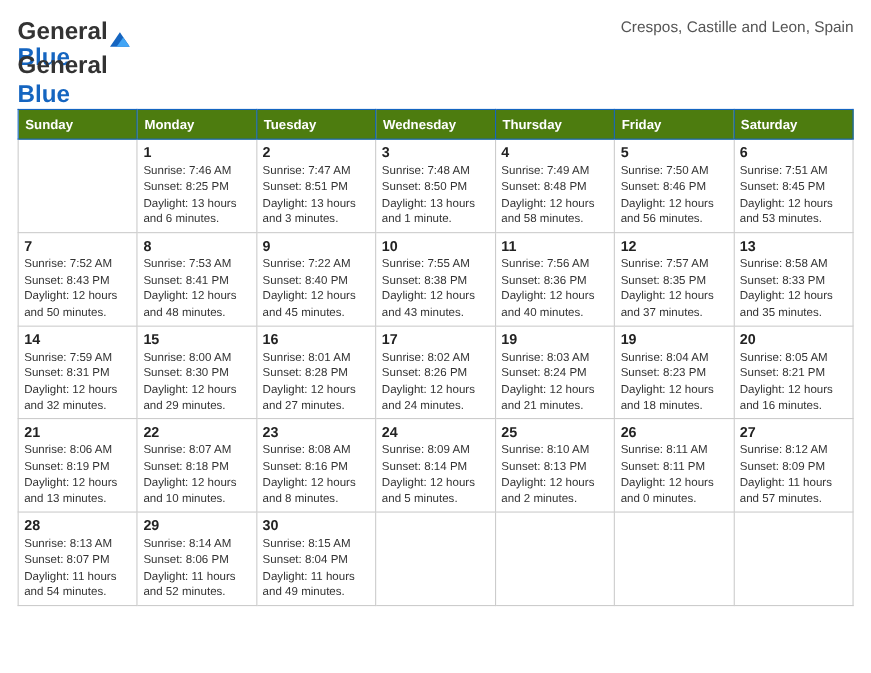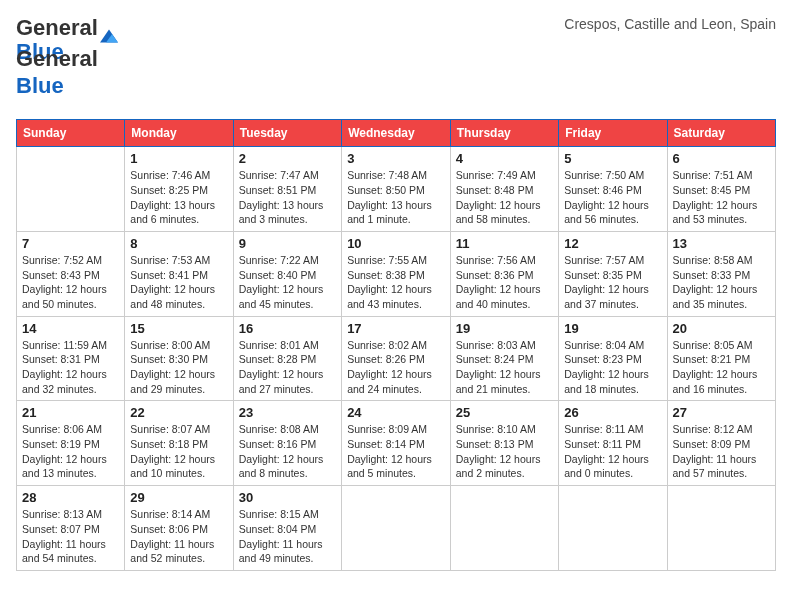--- a/index.html
+++ b/index.html
@@ -7,21 +7,21 @@
       font-family: Arial, sans-serif;
       background: #fff;
       width: 792px;
       min-height: 612px;
       padding: 16px;
     }
     .header {
       display: flex;
       justify-content: space-between;
       align-items: flex-start;
-      margin-bottom: 20px;
+      margin-bottom: 0;
     }
     .logo {
       display: flex;
       flex-direction: column;
       align-items: flex-start;
     }
     .logo-text {
       font-size: 22px;
       font-weight: bold;
       color: #333;
@@ -45,21 +45,21 @@
     .subtitle {
       font-size: 14px;
       color: #555;
     }
     .calendar {
       width: 100%;
       border-collapse: collapse;
       font-size: 11px;
     }
     .calendar th {
-      background-color: #ef4444;
+      background-color: #4d7c0f;
       color: #fff;
       text-align: left;
       padding: 6px 6px;
       font-size: 12px;
       font-weight: bold;
       border: 1px solid #1565c0;
     }
     .calendar td {
       border: 1px solid #ccc;
       vertical-align: top;
@@ -227,21 +227,21 @@
           <span>Sunrise: 8:58 AM</span><br>
           <span>Sunset: 8:33 PM</span><br>
           <span>Daylight: 12 hours and 35 minutes.</span>
         </div>
       </td>
       </tr>
       <tr>
         <td>
         <span class="day-number">14</span>
         <div class="day-info">
-          <span>Sunrise: 11:59 AM</span><br>
+          <span>Sunrise: 7:59 AM</span><br>
           <span>Sunset: 8:31 PM</span><br>
           <span>Daylight: 12 hours and 32 minutes.</span>
         </div>
       </td>
         <td>
         <span class="day-number">15</span>
         <div class="day-info">
           <span>Sunrise: 8:00 AM</span><br>
           <span>Sunset: 8:30 PM</span><br>
           <span>Daylight: 12 hours and 29 minutes.</span>

